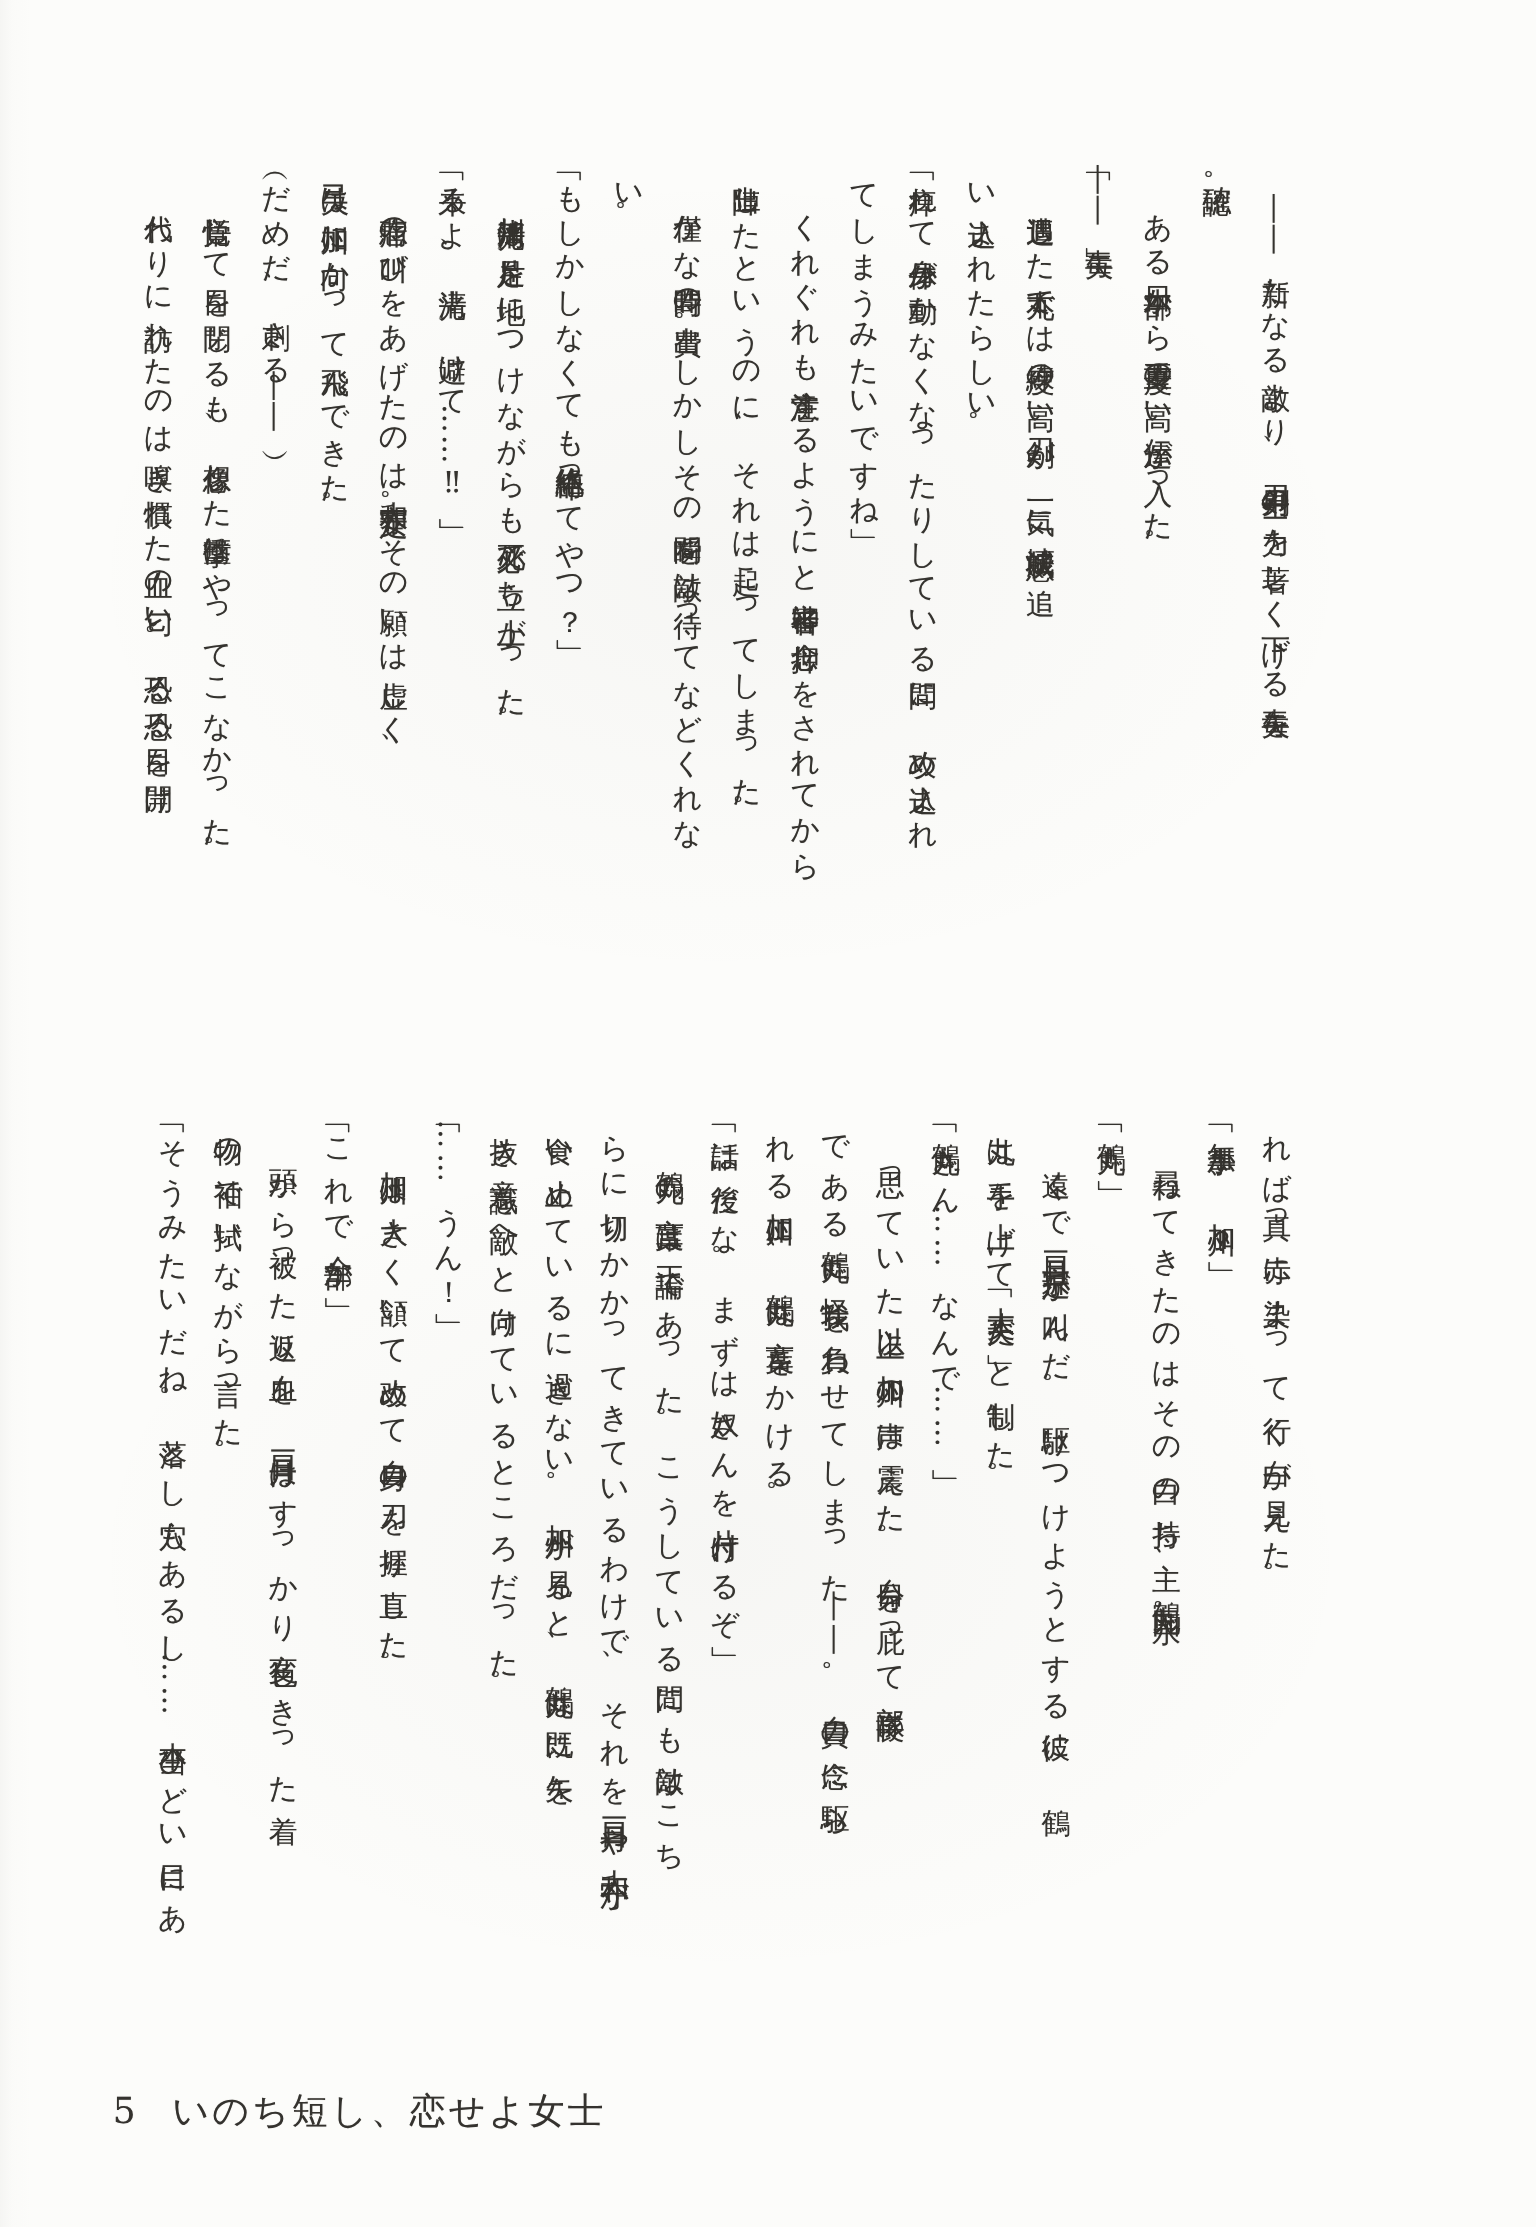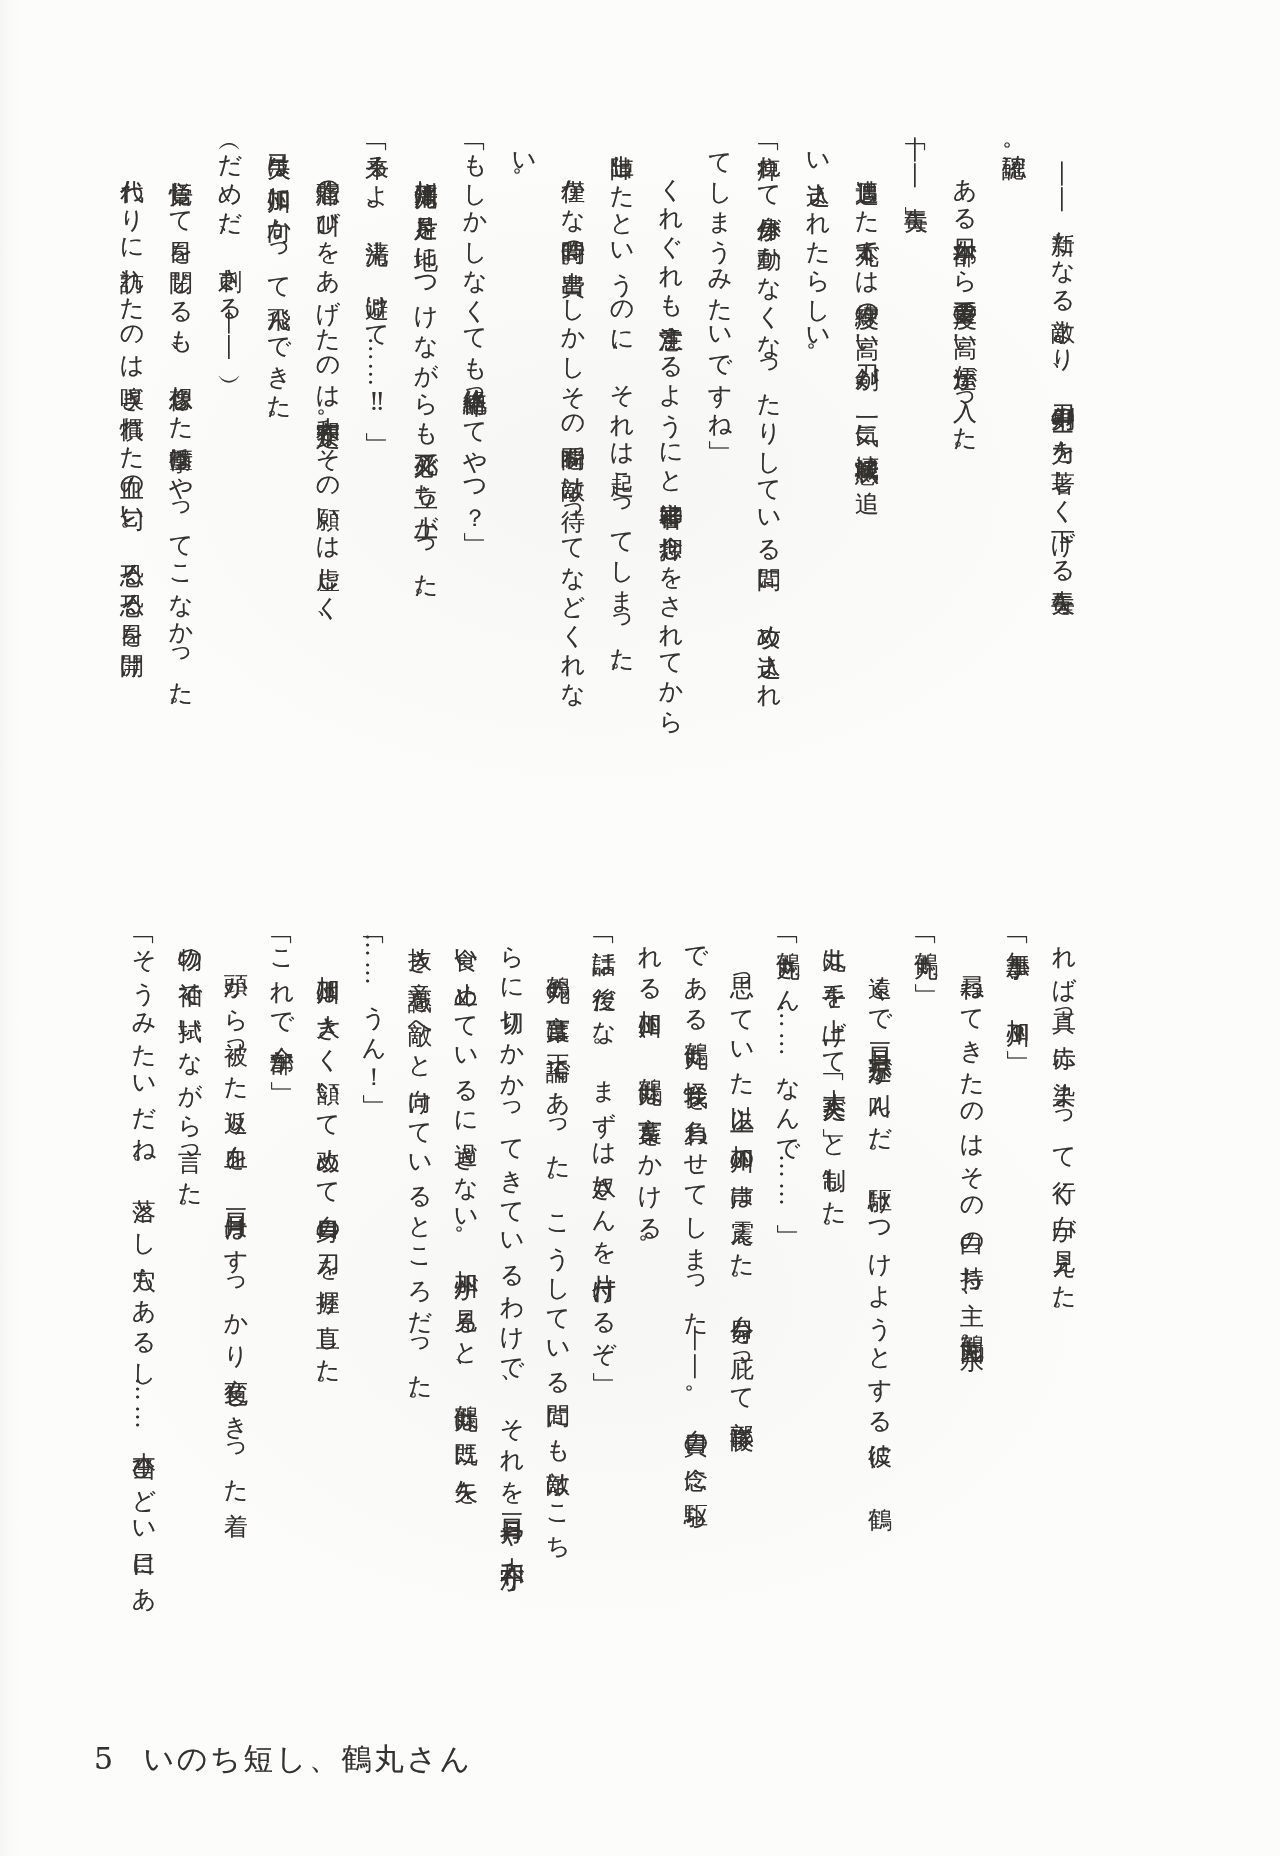--- a/index.html
+++ b/index.html
@@ -123,16 +123,16 @@
       <p class="vline">抜き意識を敵へと向けているところだった。</p>
       <p class="vline">「……うん！」</p>
       <p class="vline">　加州は大きく頷いて改めて自身の刀を握り直した。</p>
       <p class="vline">「これで全部か」</p>
       <p class="vline">　頭から被った返り血を、三日月はすっかり変色しきった着</p>
       <p class="vline">物の袖で拭いながら言った。</p>
       <p class="vline">「そうみたいだね。落とし穴もあるし……本当ひどい目にあ</p>
     </div>
 
   <div class="footer">
-    <span class="pagenum">5</span><span>いのち短し、鶴丸さん</span>
+    <span class="pagenum">5</span><span>いのち短し、恋せよ女士</span>
   </div>
 
 </div>
 
 </body></html>

